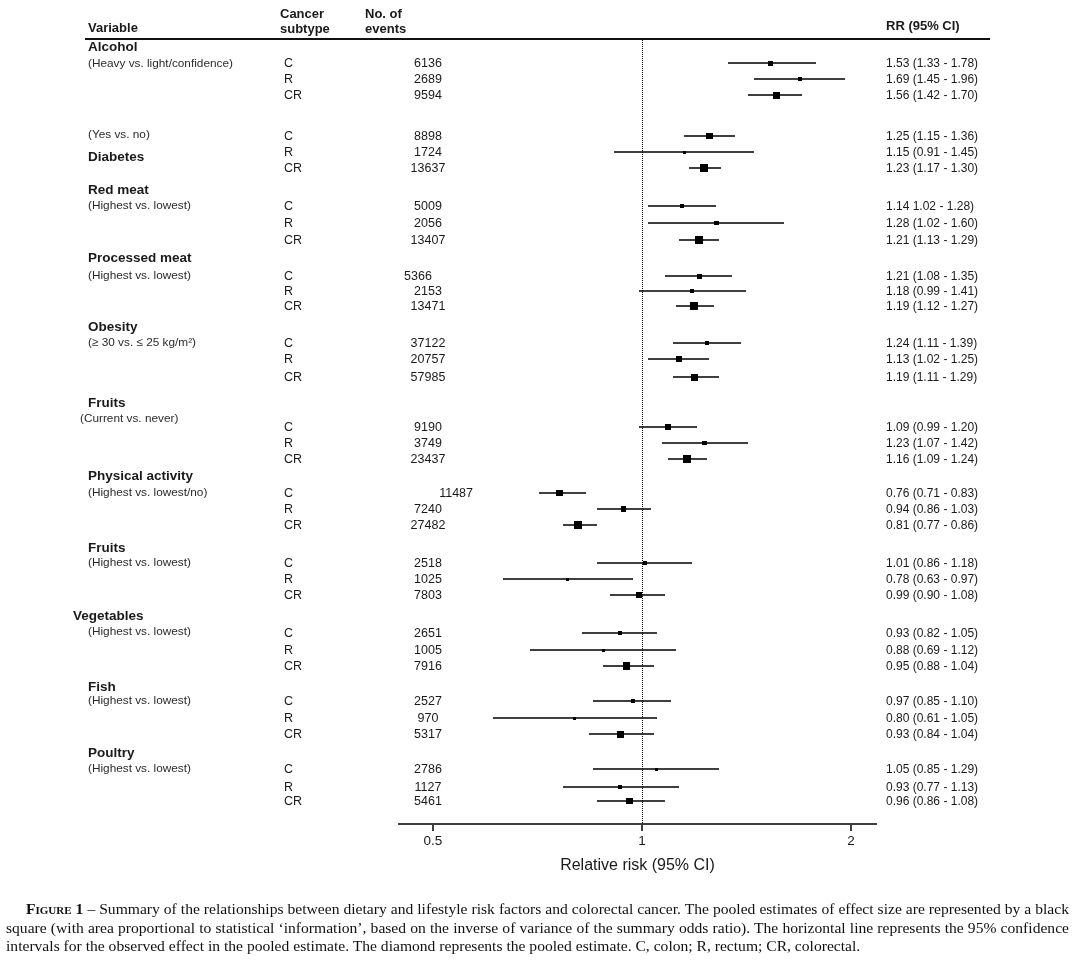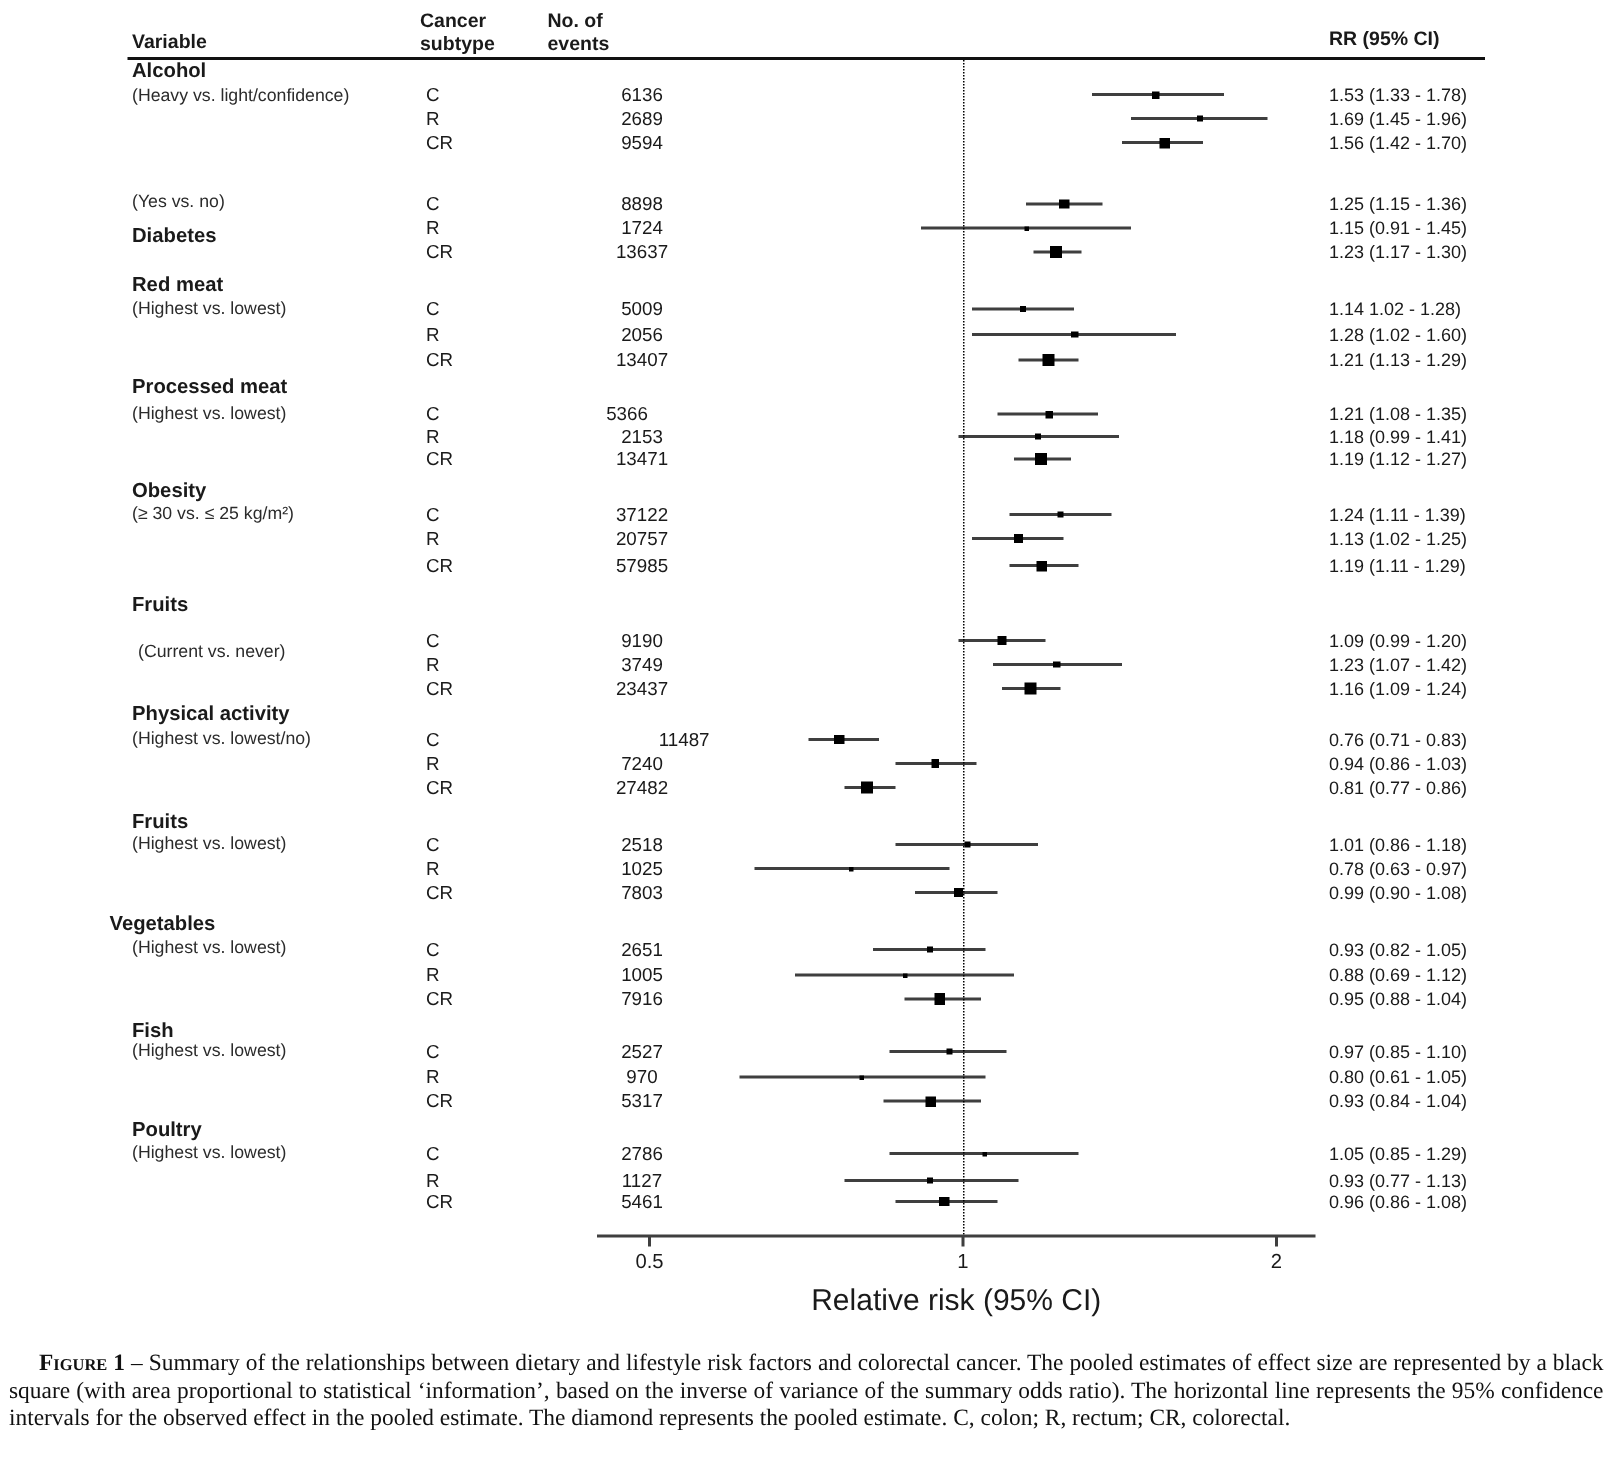--- a/index.html
+++ b/index.html
@@ -18,21 +18,21 @@
   .gqual{font-size:11.8px;color:#2b2b2b;line-height:13px;}
   .subtype{font-size:12.5px;line-height:14px;}
   .events{font-size:12.5px;line-height:14px;width:90px;text-align:center;}
   .rrtext{font-size:12px;line-height:14px;}
   .ciline{height:1.6px;background:#3f3f3f;}
   .marker{background:#000;}
   #refline{width:0;border-left:1.4px dotted #000;}
   .axisline{height:1.6px;background:#3f3f3f;}
   .tick{width:1.4px;height:7px;background:#3f3f3f;}
   .ticklabel{font-size:13.5px;transform:translateX(-50%);}
-  #axis-title{font-size:20px;transform:translateX(-50%);}
+  #axis-title{font-size:16px;transform:translateX(-50%);}
   
   #caption{position:absolute;left:6px;top:900px;width:1063px;
            font-family:"Liberation Serif","DejaVu Serif",serif;
            font-size:15.6px;line-height:18.6px;text-align:justify;
            text-indent:20px;color:#111;white-space:normal;}
   .figlabel{font-variant:small-caps;font-weight:bold;}
 </style>
 </head>
 <body>
 
@@ -128,21 +128,21 @@
     <div class="abs events" style="left: 383px; top: 352px;">20757</div>
     <div class="abs rrtext" style="left: 886px; top: 352px;">1.13 (1.02 - 1.25)</div>
     <div class="abs ciline" style="left: 647.971px; top: 358.2px; width: 61.312px;"></div>
     <div class="abs marker" style="left: 675.851px; top: 356px; width: 6px; height: 6px;"></div>
     <div class="abs subtype" style="left: 284px; top: 370px;">CR</div>
     <div class="abs events" style="left: 383px; top: 370px;">57985</div>
     <div class="abs rrtext" style="left: 886px; top: 370px; text-align: center;">1.19 (1.11 - 1.29)</div>
     <div class="abs ciline" style="left: 673.467px; top: 376.2px; width: 45.3136px;"></div>
     <div class="abs marker" style="left: 690.951px; top: 373.5px; width: 7px; height: 7px;"></div>
     <div class="abs gtitle" style="left: 88px; top: 396px;">Fruits</div>
-    <div class="abs gqual" style="left: 92px; top: 412px; margin-top: 16px;">(Current vs. never)</div>
+    <div class="abs gqual" style="left: 80px; top: 412px;">(Current vs. never)</div>
     <div class="abs subtype" style="left: 284px; top: 420px;">C</div>
     <div class="abs events" style="left: 383px; top: 420px;">9190</div>
     <div class="abs rrtext" style="left: 886px; top: 420px;">1.09 (0.99 - 1.20)</div>
     <div class="abs ciline" style="left: 638.97px; top: 426.2px; width: 58.0046px;"></div>
     <div class="abs marker" style="left: 664.735px; top: 423.75px; width: 6.5px; height: 6.5px;"></div>
     <div class="abs subtype" style="left: 284px; top: 436px;">R</div>
     <div class="abs events" style="left: 383px; top: 436px;">3749</div>
     <div class="abs rrtext" style="left: 886px; top: 436px;">1.23 (1.07 - 1.42)</div>
     <div class="abs ciline" style="left: 662.401px; top: 442.2px; width: 85.3305px;"></div>
     <div class="abs marker" style="left: 702.17px; top: 440.75px; width: 4.5px; height: 4.5px;"></div>

